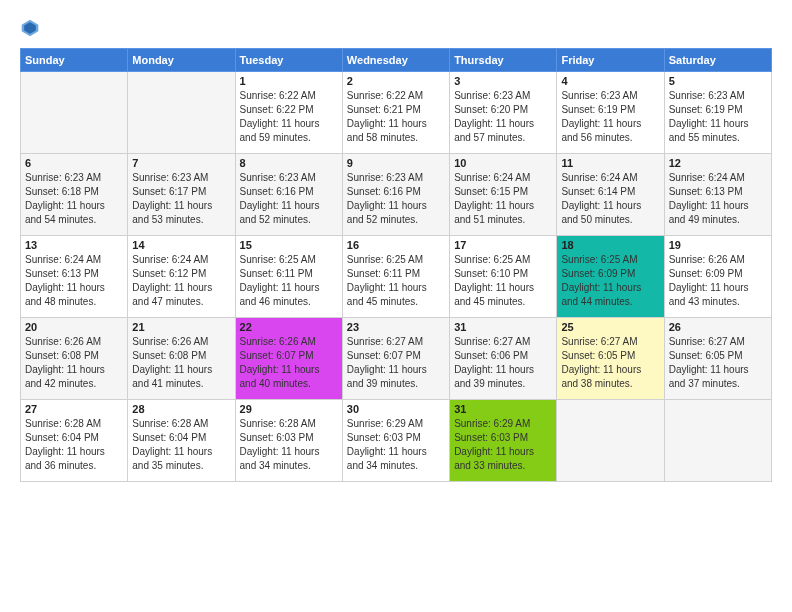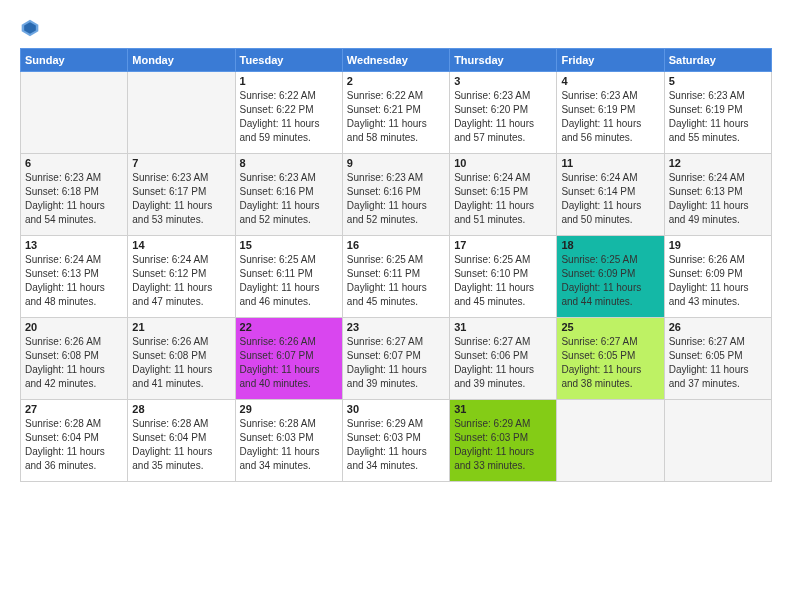--- a/index.html
+++ b/index.html
@@ -230,21 +230,21 @@
             <div class="day-info">Sunrise: 6:26 AM<br>Sunset: 6:07 PM<br>Daylight: 11 hours and 40 minutes.</div>
           </td>
           <td style="background: rgb(245, 245, 245); margin-top: 22px;">
             <span class="day-num">23</span>
             <div class="day-info">Sunrise: 6:27 AM<br>Sunset: 6:07 PM<br>Daylight: 11 hours and 39 minutes.</div>
           </td>
           <td style="background: rgb(245, 245, 245);">
             <span class="day-num">31</span>
             <div class="day-info">Sunrise: 6:27 AM<br>Sunset: 6:06 PM<br>Daylight: 11 hours and 39 minutes.</div>
           </td>
-          <td style="background: #bef264;">
+          <td style="background: #fef9c3;">
             <span class="day-num">25</span>
             <div class="day-info">Sunrise: 6:27 AM<br>Sunset: 6:05 PM<br>Daylight: 11 hours and 38 minutes.</div>
           </td>
           <td style="background: rgb(245, 245, 245); margin-left: 21px;">
             <span class="day-num">26</span>
             <div class="day-info">Sunrise: 6:27 AM<br>Sunset: 6:05 PM<br>Daylight: 11 hours and 37 minutes.</div>
           </td>
         </tr>
         <tr>
           <td style="background: rgb(255, 255, 255);">

